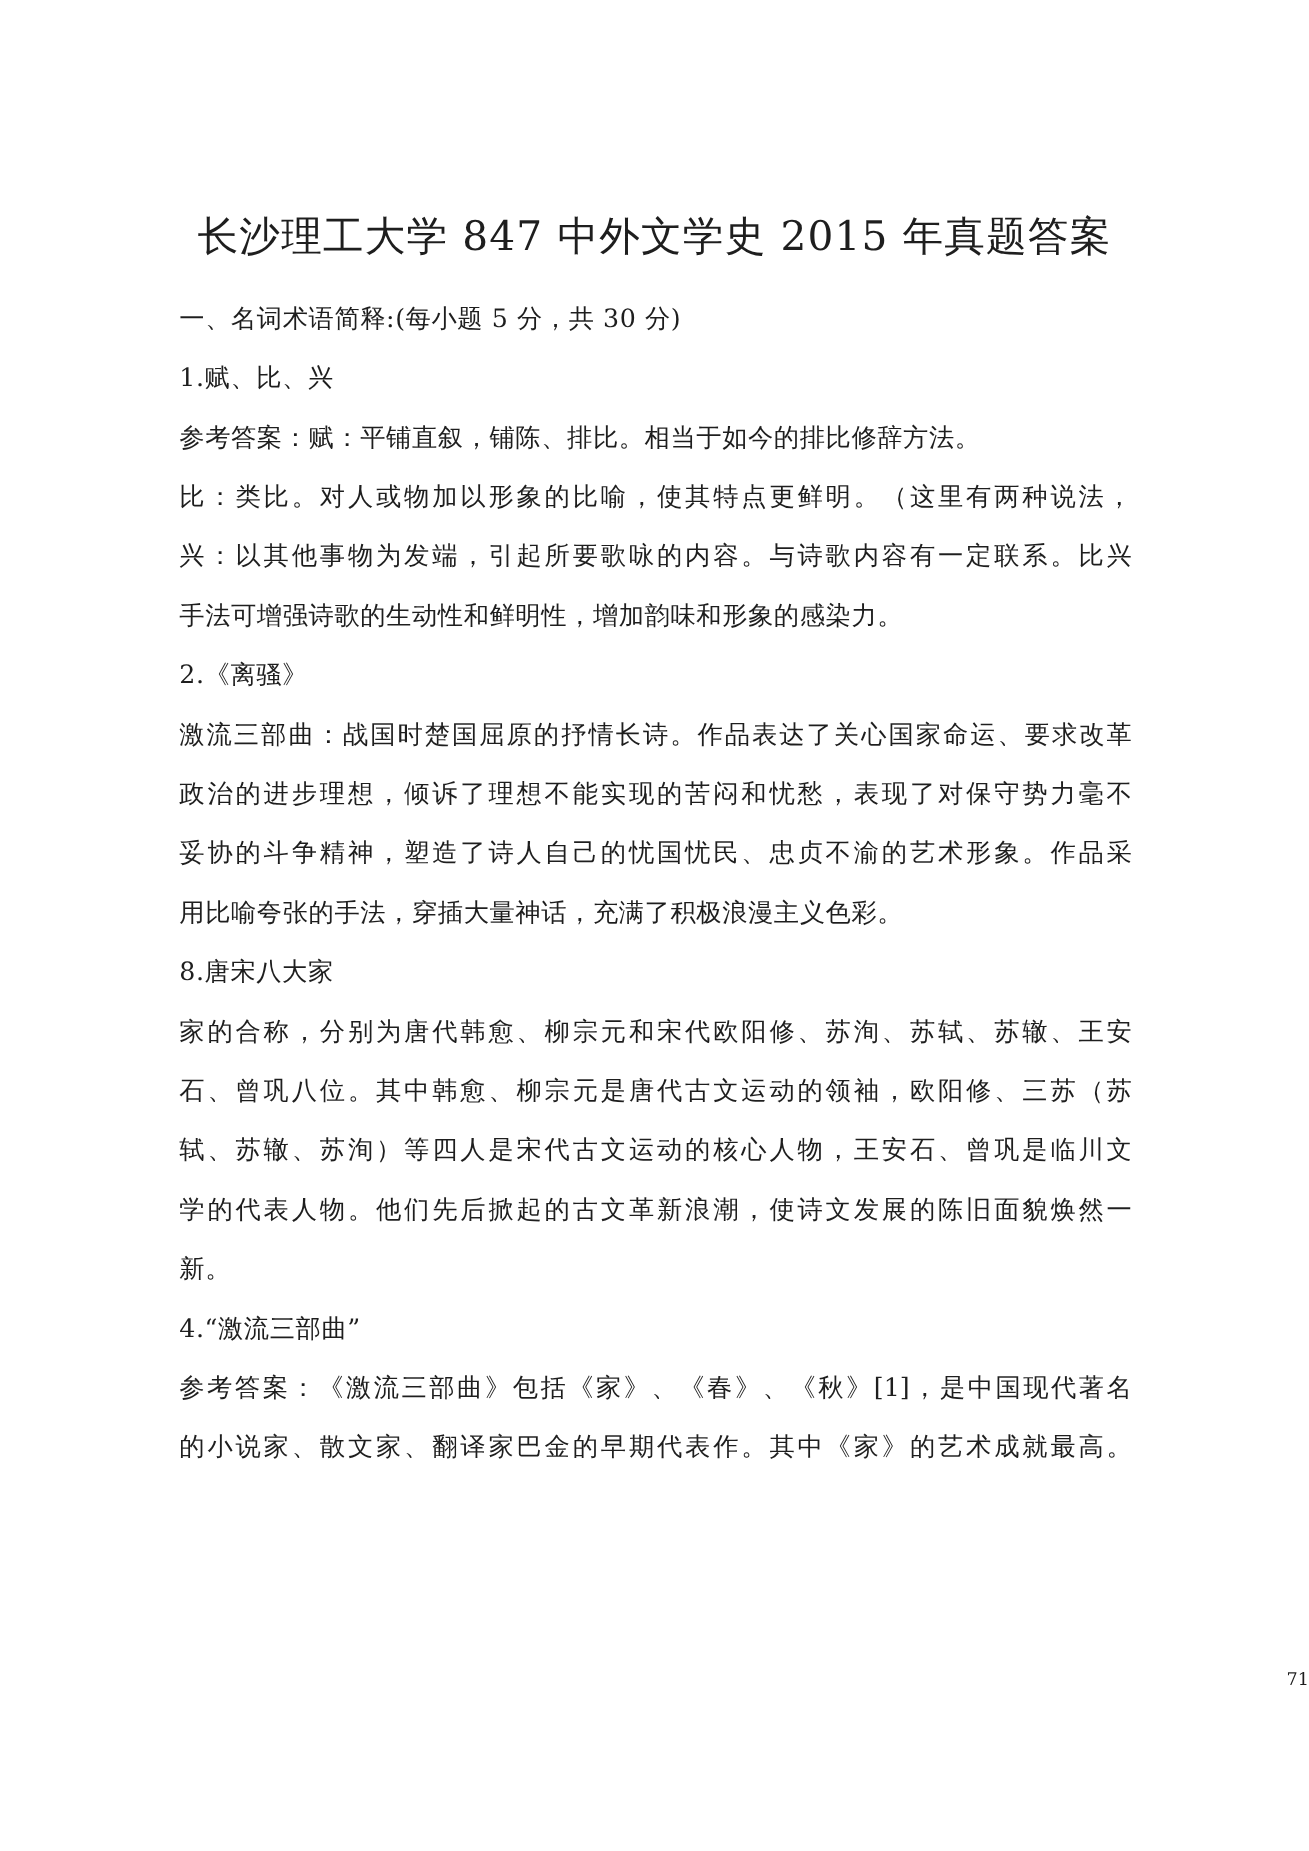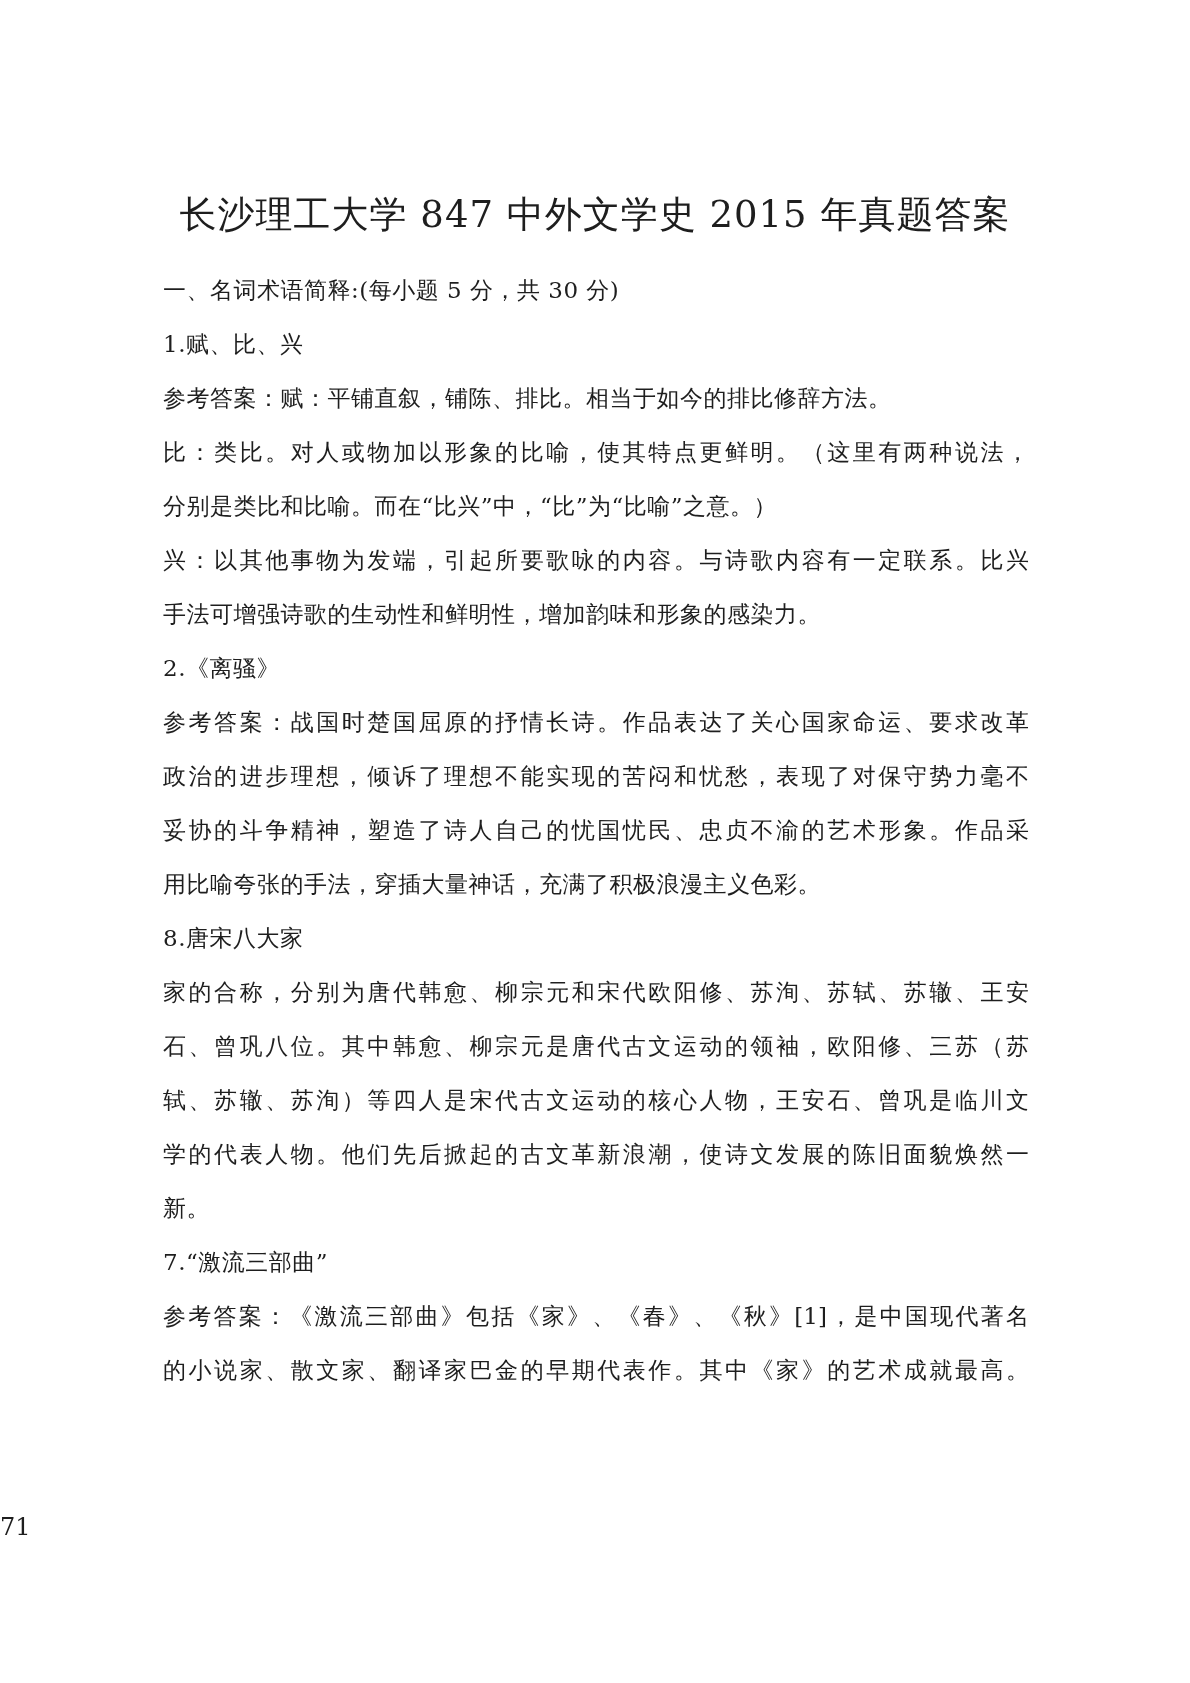--- a/index.html
+++ b/index.html
@@ -47,51 +47,50 @@
     white-space: normal;
     text-align: justify;
     text-align-last: justify;
     letter-spacing: 0;
   }
   .page-number {
     position: absolute;
     top: 1512px;
     left: 0;
     width: 100%;
-    text-align: left;
-    font-size: 24px;
+    text-align: right;
+    font-size: 16px;
     line-height: 30px;
   }
 </style>
 </head>
 <body>
 
 <div class="page">
 
   <h1 class="doc-title">长沙理工大学 847 中外文学史 2015 年真题答案</h1>
 
   <div class="doc-body">
     <div class="line">一、名词术语简释:(每小题 5 分，共 30 分)</div>
     <div class="line">1.赋、比、兴</div>
     <div class="line">参考答案：赋：平铺直叙，铺陈、排比。相当于如今的排比修辞方法。</div>
     <div class="line just">比：类比。对人或物加以形象的比喻，使其特点更鲜明。（这里有两种说法，</div>
-    <div class="line">分别是类比和比喻。而在“比兴”中，“比”为“比喻”之意。）</div>
     <div class="line just">兴：以其他事物为发端，引起所要歌咏的内容。与诗歌内容有一定联系。比兴</div>
     <div class="line">手法可增强诗歌的生动性和鲜明性，增加韵味和形象的感染力。</div>
     <div class="line">2.《离骚》</div>
-    <div class="line just">参考答案：战国时楚国屈原的抒情长诗。作品表达了关心国家命运、要求改革</div>
+    <div class="line just">激流三部曲：战国时楚国屈原的抒情长诗。作品表达了关心国家命运、要求改革</div>
     <div class="line just">政治的进步理想，倾诉了理想不能实现的苦闷和忧愁，表现了对保守势力毫不</div>
     <div class="line just">妥协的斗争精神，塑造了诗人自己的忧国忧民、忠贞不渝的艺术形象。作品采</div>
     <div class="line">用比喻夸张的手法，穿插大量神话，充满了积极浪漫主义色彩。</div>
     <div class="line">8.唐宋八大家</div>
     <div class="line just">家的合称，分别为唐代韩愈、柳宗元和宋代欧阳修、苏洵、苏轼、苏辙、王安</div>
     <div class="line just">石、曾巩八位。其中韩愈、柳宗元是唐代古文运动的领袖，欧阳修、三苏（苏</div>
     <div class="line just">轼、苏辙、苏洵）等四人是宋代古文运动的核心人物，王安石、曾巩是临川文</div>
     <div class="line just">学的代表人物。他们先后掀起的古文革新浪潮，使诗文发展的陈旧面貌焕然一</div>
     <div class="line">新。</div>
-    <div class="line">7.“激流三部曲”</div>
+    <div class="line">4.“激流三部曲”</div>
     <div class="line just">参考答案：《激流三部曲》包括《家》、《春》、《秋》[1]，是中国现代著名</div>
     <div class="line just">的小说家、散文家、翻译家巴金的早期代表作。其中《家》的艺术成就最高。</div>
   </div>
 
   <div class="page-number">71</div>
 
 </div>
 
 </body></html>

